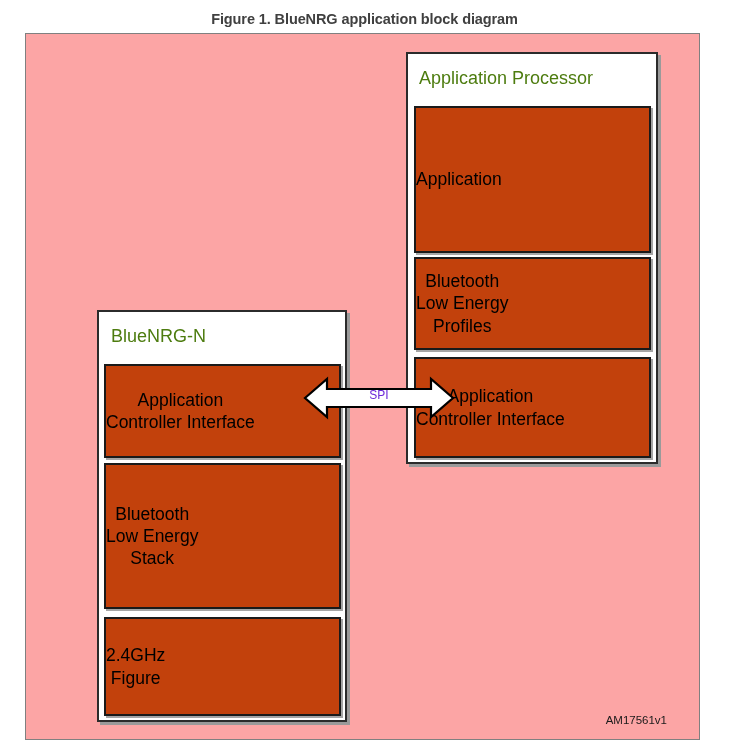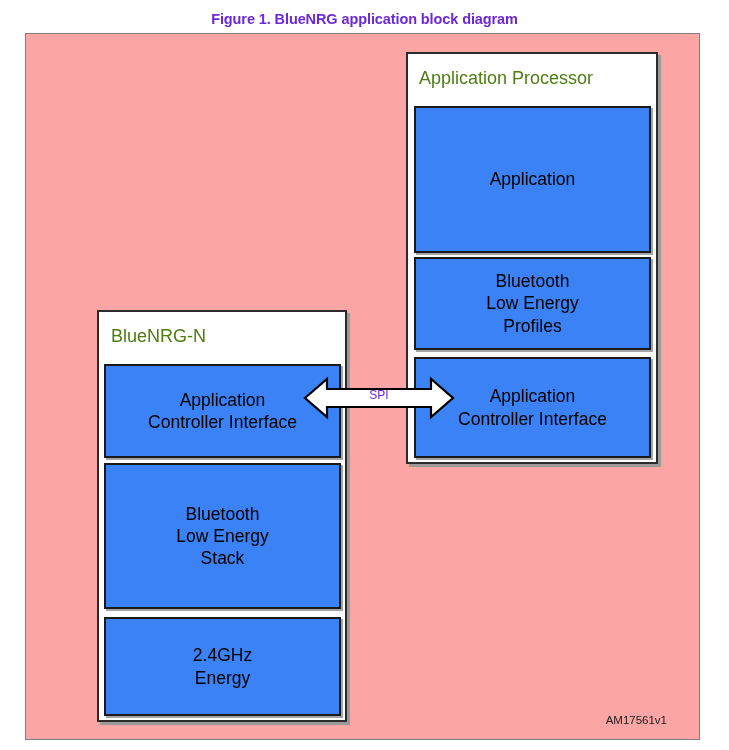--- a/index.html
+++ b/index.html
@@ -24,21 +24,21 @@
 
   
   .figure-caption {
     position: absolute;
     left: 0;
     top: 11px;
     width: 729px;
     text-align: center;
     font-size: 14.5px;
     font-weight: bold;
-    color: #6d28d9;
+    color: #404040;
     letter-spacing: -0.1px;
   }
 
   
   .figure-frame {
     position: absolute;
     left: 25px;
     top: 33px;
     width: 675px;
     height: 707px;
@@ -51,26 +51,25 @@
   .block {
     position: absolute;
     box-sizing: border-box;
     background: #ffffff;
     border: 2.5px solid #2b2b2b;
     box-shadow: 3px 3px 0 0 #9a9a9a;
   }
   .inner-block {
     position: absolute;
     box-sizing: border-box;
-    background: #3b82f6;
+    background: #c2410c;
     border: 2px solid #1a1a1a;
     box-shadow: 2px 2px 0 0 #a5a5a5;
     display: flex;
     align-items: center;
-    justify-content: center;
     text-align: center;
   }
   .inner-label {
     font-size: 17.5px;
     color: #000000;
     line-height: 1.27;
     white-space: pre-line;
   }
 
   
@@ -214,21 +213,21 @@
   </div>
 
   <div class="inner-block" id="ble-stack-block">
     <span class="inner-label">Bluetooth
 Low Energy
 Stack</span>
   </div>
 
   <div class="inner-block" id="radio-block">
     <span class="inner-label">2.4GHz
-Energy</span>
+Figure</span>
   </div>
 
   <div id="spi-connector">
     <svg viewBox="0 0 148 52" xmlns="http://www.w3.org/2000/svg">
       <polygon points="0,26 22,7 22,17 126,17 126,7 148,26 126,45 126,35 22,35 22,45" fill="#ffffff" stroke="#000000" stroke-width="2.2" stroke-linejoin="miter"></polygon>
     </svg>
   </div>
   <div id="spi-label">SPI</div>
 
 </div>

